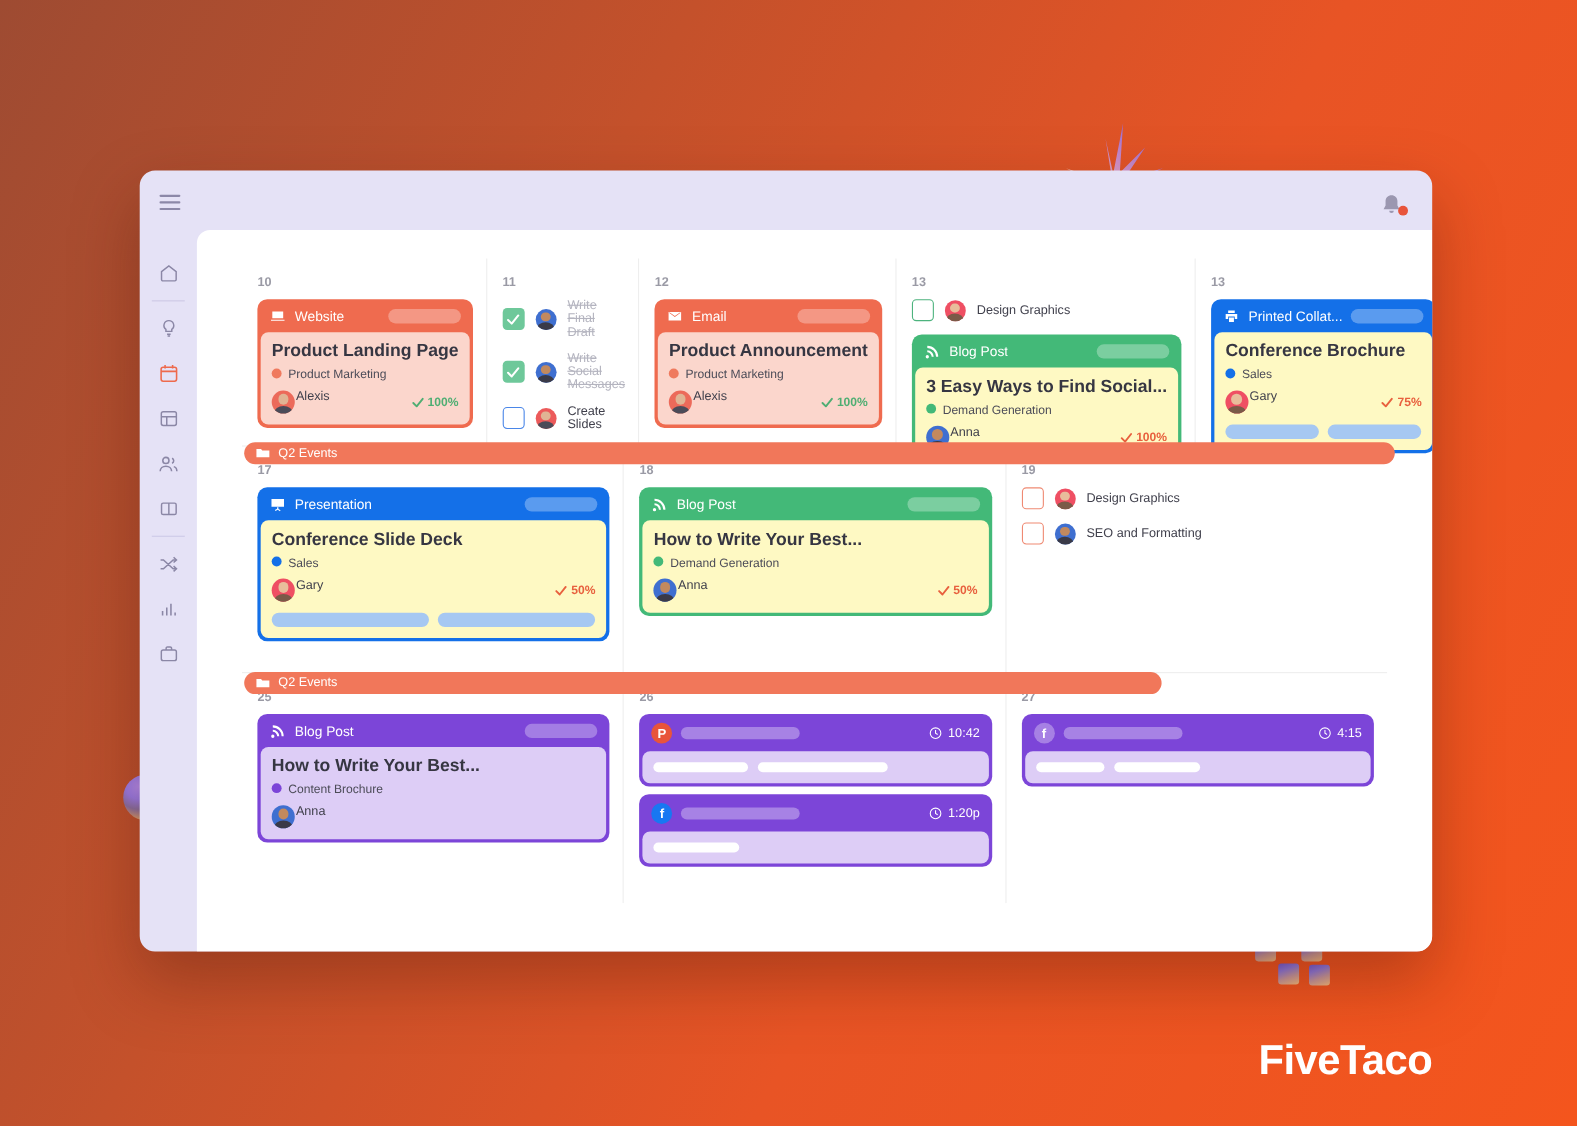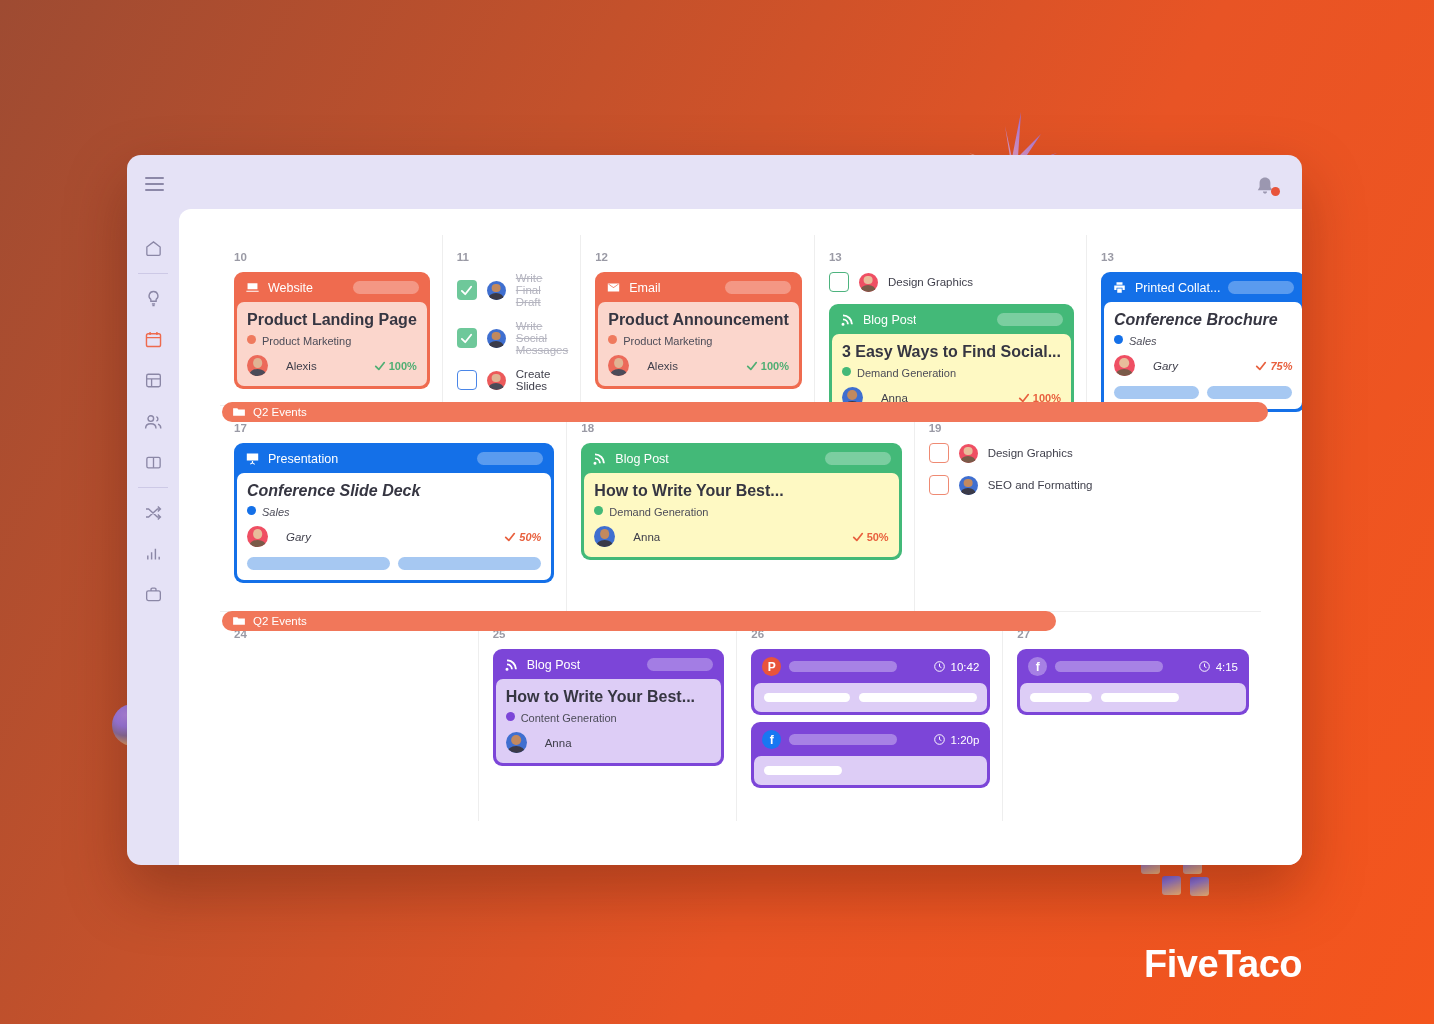--- a/index.html
+++ b/index.html
@@ -96,34 +96,34 @@
   .card .chead {
     display: flex; align-items: center; gap: 8px;
     padding: 5px 8px 7px 8px; color: #fff; font-size: 12.5px;
   }
   .card .chead .label { white-space: nowrap; overflow: hidden; text-overflow: ellipsis; }
   .card .chead .pill { margin-left: auto; height: 13px; width: 66px; border-radius: 7px; background: rgba(255,255,255,0.30); }
   .card .cbody { border-radius: 7px; padding: 9px 10px 10px 10px; }
   .card .ctitle { font-size: 16px; font-weight: bold; color: #363642; margin-bottom: 6px; white-space:nowrap; overflow:hidden; text-overflow:ellipsis; }
   .card .ctag { display:flex; align-items:flex-start; gap:6px; font-size: 11px; color:#4c4c58; margin-bottom: 8px; }
   .card .dot { width:9px; height:9px; border-radius:50%; display:inline-block; }
-  .card .crow { display:flex; align-items:center; gap:18px; font-size:11.5px; color:#3f3f4b; }
+  .card .crow { display:flex; gap:1px; font-size:11.5px; color:#3f3f4b; }
   .card .pct { margin-left:auto; font-size:11px; font-weight:bold; display:flex; align-items:center; gap:3px; }
   .card .bars { display:flex; gap:8px; margin-top:10px; }
   .card .bars span { height:13px; border-radius:7px; flex:1; }
 
   
   .c-orange { background: #ef6b4f; }
   .c-orange .cbody { background: #fbd6cc; }
   
   .c-green { background: #43b978; }
   .c-green .cbody { background: #fef9c3; }
   
   .c-blue { background: #1470e8; }
-  .c-blue .cbody { background: #ffffff; font-style: italic; }
+  .c-blue .cbody { background: #fef9c3; }
   .c-blue .bars span { background: #a6c8f2; }
   
   .c-purple { background: #7c45d8; }
   .c-purple .cbody { background: #ddcdf6; }
 
   
   .social { background:#7c45d8; border-radius:9px; padding:3px; margin-bottom:7px; }
   .social .shead { display:flex; align-items:center; gap:8px; padding:5px 8px 7px 8px; color:#fff; }
   .social .ghost { height:11px; border-radius:6px; background:rgba(255,255,255,0.33); width:108px; }
   .social .time { margin-left:auto; display:flex; align-items:center; gap:5px; font-size:11.5px; }
@@ -495,37 +495,34 @@
             </div>
             <div class="check-row">
               <div class="cbox todo-orange"></div>
               <div class="av av-anna"></div>
               <span class="check-label">SEO and Formatting</span>
             </div>
           </div>
         </div>
         <div class="week w3">
           <div class="daycell">
-            <div class="daynum">24</div>
-          </div>
-          <div class="daycell">
             <div class="daynum">25</div>
             <div class="card c-purple">
               <div class="chead">
                 <svg viewBox="0 0 20 20" width="15" height="15">
                   <path fill="#ffffff" d="M4 14.4a2 2 0 1 1 0 4 2 2 0 0 1 0-4zM4 8.6a7.8 7.8 0 0 1 7.8 7.8h-2.5A5.3 5.3 0 0 0 4 11.1zM4 3.2A13.2 13.2 0 0 1 17.2 16.4h-2.5A10.7 10.7 0 0 0 4 5.7z"></path>
                 </svg>
                 <span class="label">Blog Post</span>
                 <div class="pill"></div>
               </div>
               <div class="cbody">
                 <div class="ctitle">How to Write Your Best...</div>
                 <div class="ctag">
                   <span class="dot" style="background: rgb(124, 69, 216);"></span>
-                  <span>Content Generation</span>
+                  <span>Content Brochure</span>
                 </div>
                 <div class="crow">
                   <div class="av av-anna lg"></div>
                   <span>Anna</span>
                 </div>
               </div>
             </div>
           </div>
           <div class="daycell">
             <div class="daynum">26</div>

